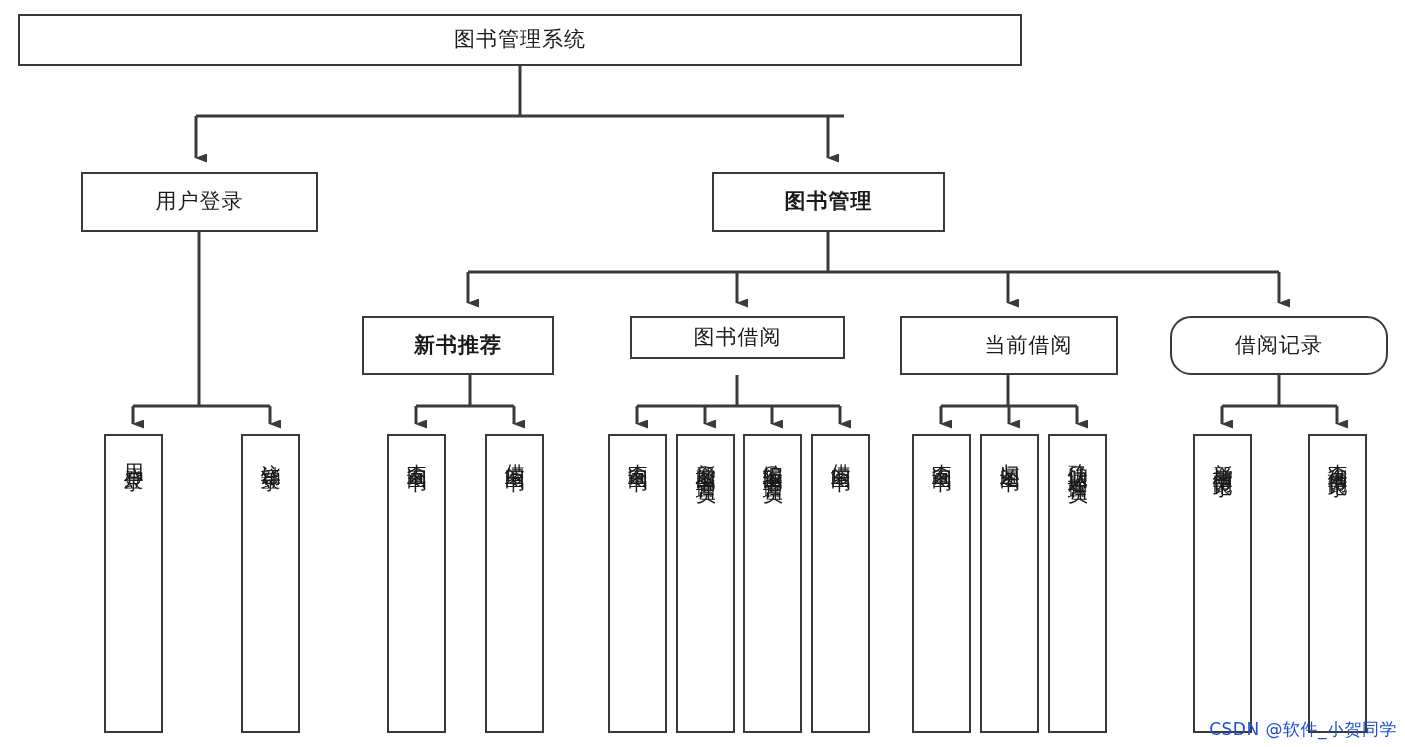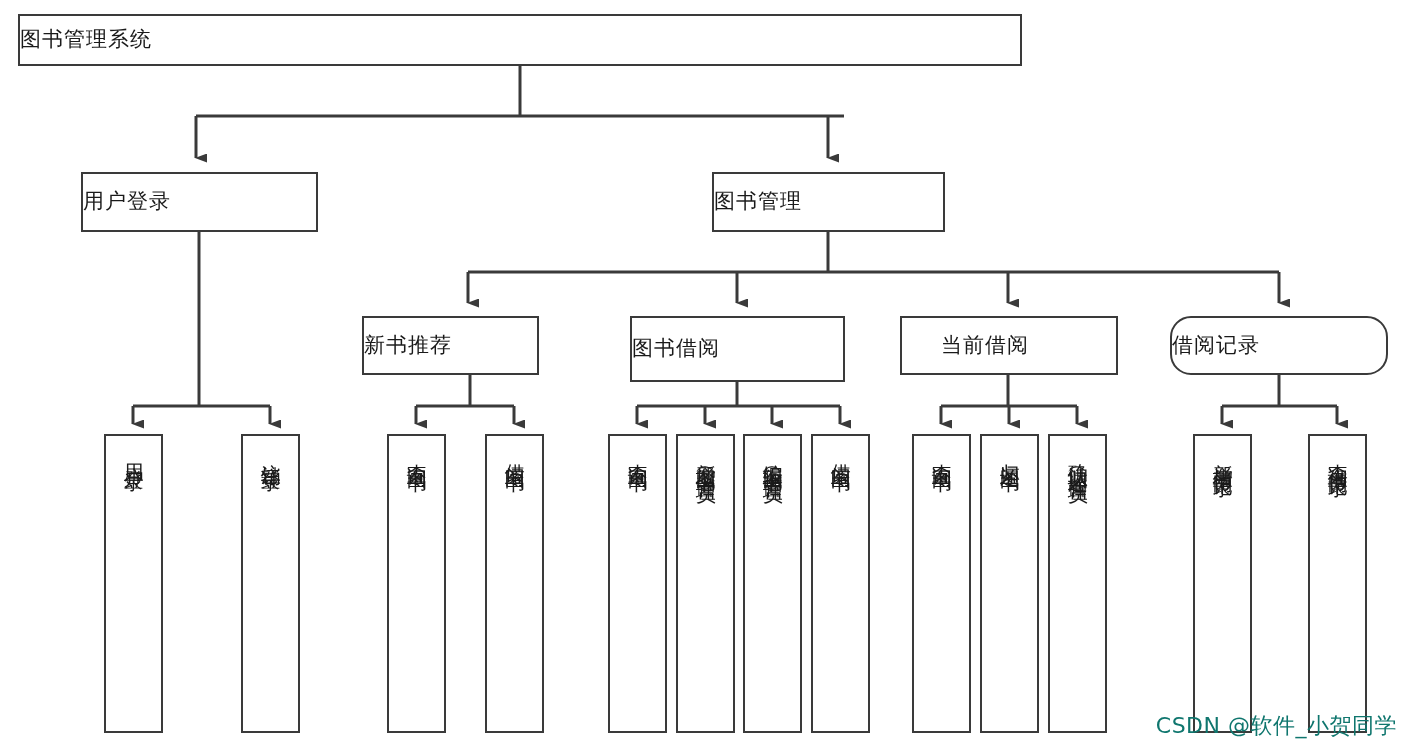--- a/index.html
+++ b/index.html
@@ -17,20 +17,21 @@
     background: #ffffff;
     overflow: hidden;
   }
   .node {
     position: absolute;
     box-sizing: border-box;
     border: 2px solid #3a3a3a;
     background: #ffffff;
     display: flex;
     align-items: center;
+    justify-content: center;
     color: #1a1a1a;
   }
   .node.h {
     font-size: 21px;
     line-height: 1.2;
     letter-spacing: 1px;
   }
   .node.v {
     align-items: flex-start;
     justify-content: center;
@@ -50,22 +51,22 @@
     left: 0;
     top: 0;
     width: 1405px;
     height: 747px;
     pointer-events: none;
   }
   .watermark {
     position: absolute;
     right: 8px;
     bottom: 6px;
-    font-size: 22px;
-    color: #0f766e;
+    font-size: 17px;
+    color: #1d4ed8;
     letter-spacing: 0.5px;
     white-space: nowrap;
   }
 </style>
 </head>
 <body>
 
 <div id="canvas">
 
   <svg id="edges" viewBox="0 0 1405 747">
@@ -118,28 +119,28 @@
     </g>
   </svg>
 
   <div class="node h" style="left:18px; top:14px; width:1004px; height:52px;">
     <span>图书管理系统</span>
   </div>
 
   <div class="node h" style="left:81px; top:172px; width:237px; height:60px;">
     <span>用户登录</span>
   </div>
-  <div class="node h" style="left:712px; top:172px; width:233px; height:60px;">
+  <div class="node h" style="left:712px; top:172px; width:233px; height:60px;font-weight:bold;">
     <span>图书管理</span>
   </div>
 
-  <div class="node h" style="left:362px; top:316px; width:177px; height:59px;">
+  <div class="node h" style="left:362px; top:316px; width:192px; height:59px;font-weight:bold;">
     <span>新书推荐</span>
   </div>
-  <div class="node h" style="left:630px; top:316px; width:215px; height:66px;">
+  <div class="node h" style="left:630px; top:316px; width:215px; height:43px;">
     <span>图书借阅</span>
   </div>
   <div class="node h" style="left:900px; top:316px; width:218px; height:59px;padding-left:39px;">
     <span>当前借阅</span>
   </div>
   <div class="node h" style="left:1170px; top:316px; width:218px; height:59px;border-radius:21px;">
     <span>借阅记录</span>
   </div>
 
   <div class="node v" style="left:104px; top:434px; width:59px; height:299px;">

